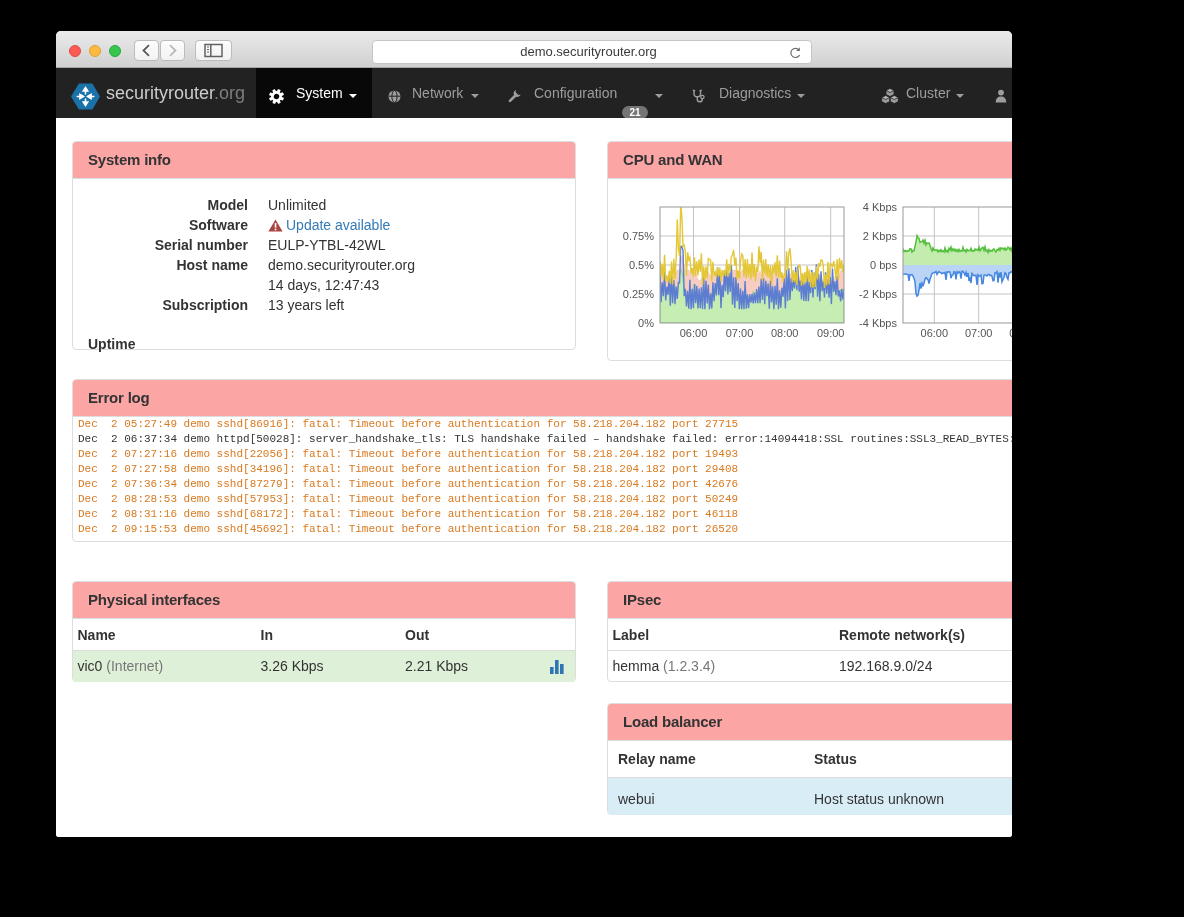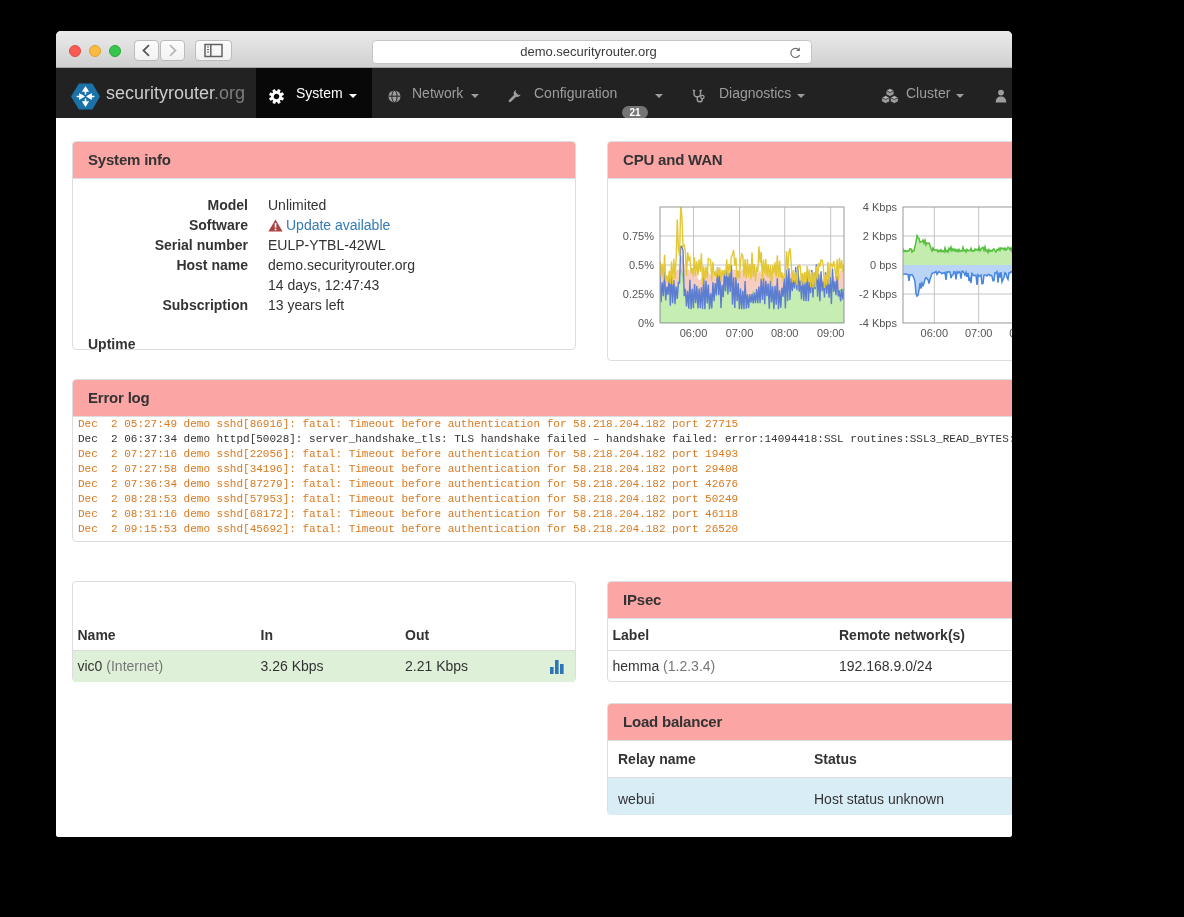--- a/index.html
+++ b/index.html
@@ -227,20 +227,21 @@
         <div class="logline" style="left:5px;top:15px;color:#333;">Dec  2 06:37:34 demo httpd[50028]: server_handshake_tls: TLS handshake failed – handshake failed: error:14094418:SSL routines:SSL3_READ_BYTES:tlsv1 alert unknown ca</div>
         <div class="logline" style="left:5px;top:30px;color:#d9791f;">Dec  2 07:27:16 demo sshd[22056]: fatal: Timeout before authentication for 58.218.204.182 port 19493</div>
         <div class="logline" style="left:5px;top:45px;color:#d9791f;">Dec  2 07:27:58 demo sshd[34196]: fatal: Timeout before authentication for 58.218.204.182 port 29408</div>
         <div class="logline" style="left:5px;top:60px;color:#d9791f;">Dec  2 07:36:34 demo sshd[87279]: fatal: Timeout before authentication for 58.218.204.182 port 42676</div>
         <div class="logline" style="left:5px;top:75px;color:#d9791f;">Dec  2 08:28:53 demo sshd[57953]: fatal: Timeout before authentication for 58.218.204.182 port 50249</div>
         <div class="logline" style="left:5px;top:90px;color:#d9791f;">Dec  2 08:31:16 demo sshd[68172]: fatal: Timeout before authentication for 58.218.204.182 port 46118</div>
         <div class="logline" style="left:5px;top:105px;color:#d9791f;">Dec  2 09:15:53 demo sshd[45692]: fatal: Timeout before authentication for 58.218.204.182 port 26520</div>
       </div>
     </div>
 <div class="panel" style="left:16px;top:550px;width:504px;height:101px;">
+      <div class="phead">Physical interfaces</div>
       <div class="abs" style="left:0;top:37px;width:502px;height:32px;border-bottom:1px solid #ddd;"></div>
       <div class="t14 b" style="left:4.5px;top:43px;">Name</div>
       <div class="t14 b" style="left:187.5px;top:43px;">In</div>
       <div class="t14 b" style="left:332px;top:43px;">Out</div>
       <div class="abs" style="left:0;top:69px;width:502px;height:31px;background:#dff0d8;border-radius:0 0 3px 3px;"></div>
       <div class="t14" style="left:4.5px;top:74px;">vic0 <span class="gray">(Internet)</span></div>
       <div class="t14" style="left:187.5px;top:74px;">3.26 Kbps</div>
       <div class="t14" style="left:332px;top:74px;">2.21 Kbps</div>
       <svg class="abs" style="left:477px;top:78px;" width="14" height="14">
         <rect x="0" y="7" width="3.6" height="7" fill="#2e75b5"></rect>

